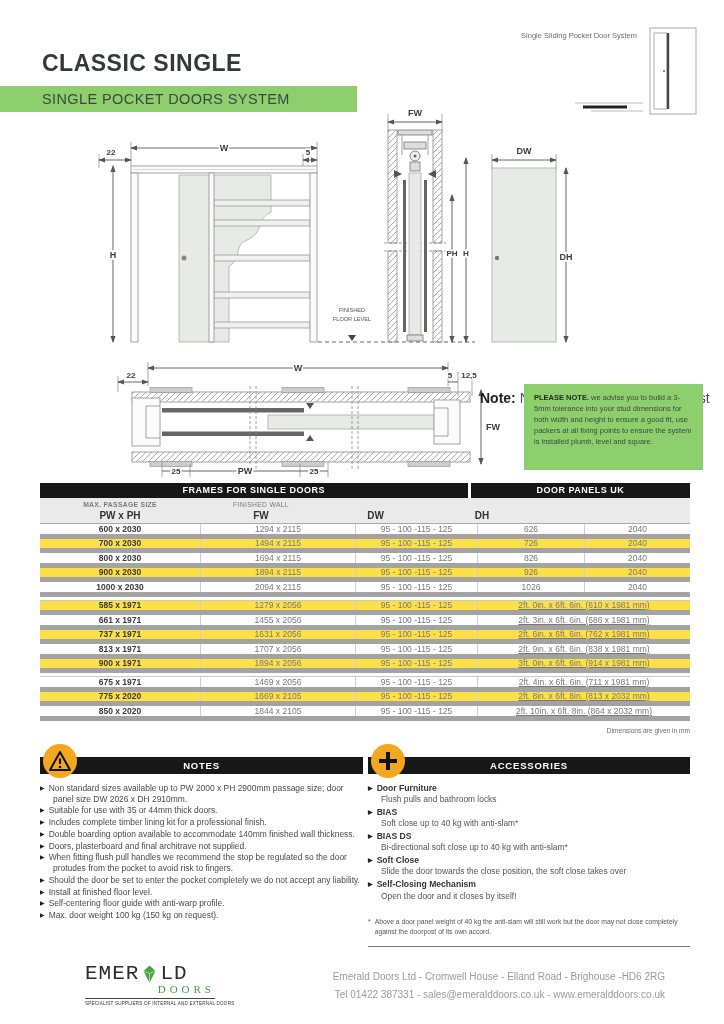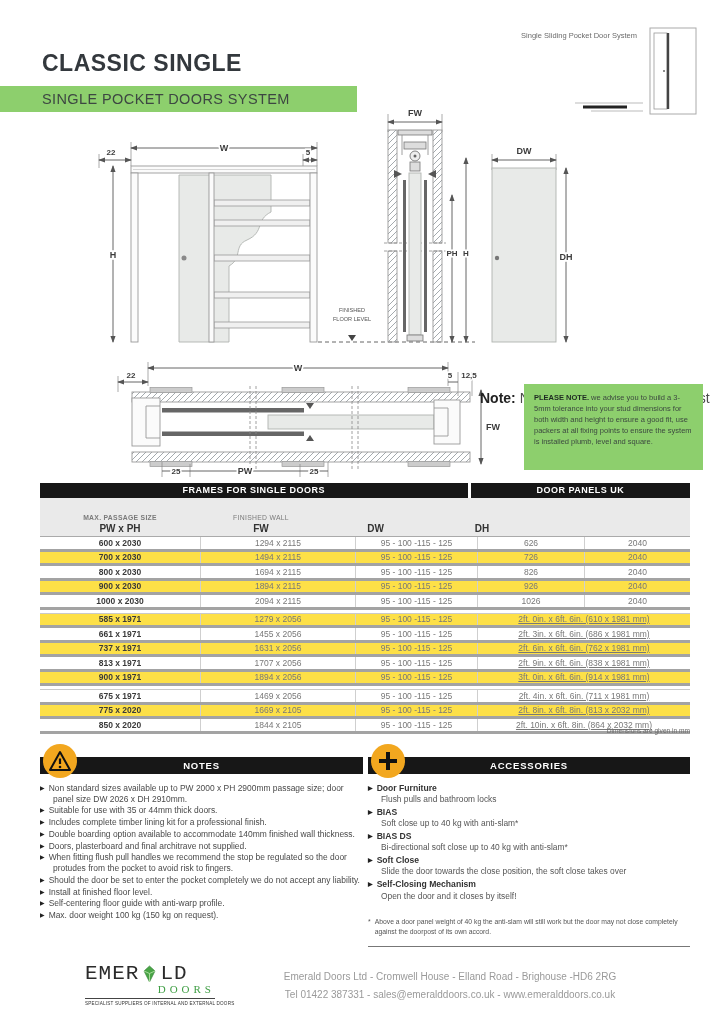--- a/index.html
+++ b/index.html
@@ -33,24 +33,24 @@
   .please-note { position:absolute; left:524px; top:384px; width:179px; min-height:86px; background:#8dcf6d; padding:9px 10px; font-size:7.5px; line-height:1.45; color:#3d4a40; }
   .please-note b { color:#1e2a22; }
 
   
   .table { position:absolute; left:40px; top:483px; width:650px; }
   .band { display:flex; }
   .band-cell { background:#171717; color:#fff; font-size:9px; font-weight:bold; letter-spacing:.5px; text-align:center; line-height:15px; height:15px; }
   .band .w1 { width:437px; margin-right:3px; }
   .band .w2 { width:224px; }
   .subhead { display:flex; background:#eaeaea; border-bottom:1px solid #aaa; }
-  .sh { text-align:center; padding:16px 0 2px; }
+  .sh { text-align:center; padding:3px 0 2px; }
   .sh-top { font-size:6.8px; color:#7a7a7a; letter-spacing:.3px; height:9px; }
   .sh-bot { font-size:10px; font-weight:bold; color:#333; }
-  .trow { display:flex; height:14.5px; border-bottom:3px solid #a3a3a3; }
+  .trow { display:flex; height:14.5px; border-bottom:5px solid #a3a3a3; }
   .trow.alt { background:#fde047; }
   .td { display:flex; align-items:center; justify-content:center; height:100%; font-size:8.5px; color:#787878; }
   .td + .td { border-left:1px solid #cfcfcf; }
   .c1 { width:160px; font-weight:bold; color:#3a3a3a; }
   .c2 { width:155px; } .c3 { width:122px; }
   .c4 { width:107px; } .c5 { width:106px; }
   .c45 { width:213px;text-decoration:underline; }
   .tspace { height:4px; border-bottom:1px solid #c9c9c9; }
   .units { position:absolute; left:40px; top:727px; width:650px; text-align:right; font-size:6.6px; color:#6a6a6a; }
 
@@ -66,21 +66,21 @@
   .acc-item { margin-bottom:2px; }
   .acc-t { padding-left:13px; text-indent:-13px; font-size:8.6px; font-weight:bold; color:#333; line-height:1.3; }
   .acc-d { padding-left:13px; font-size:8.4px; color:#555; line-height:1.3; }
   .foot-note { display:flex; gap:4px; margin-top:16px; font-size:6.8px; line-height:1.4; color:#555; border-bottom:1px solid #777; padding-bottom:9px; }
 
   
   .logo { position:absolute; left:85px; top:962px; width:130px; }
   .logo-word { font-family:Liberation Mono, monospace; font-size:21px; letter-spacing:1px; color:#2b2b2b; display:flex; align-items:center; }
   .logo-doors { font-family:"Liberation Serif",serif; font-size:11px; letter-spacing:4px; color:#3f9e44; text-align:right; margin-top:-2px; }
   .logo-tag { font-size:4.6px; letter-spacing:.2px; color:#333; margin-top:3px; border-top:1px solid #444; padding-top:2px; white-space:nowrap; }
-  .contact { position:absolute; left:235px; top:968px; width:430px; text-align:center; font-size:10px; color:#9a9a9a; line-height:1.8; }
+  .contact { position:absolute; left:235px; top:968px; width:430px; text-align:right; font-size:10px; color:#9a9a9a; line-height:1.8; }
 </style>
 </head>
 <body>
 
 <div class="page">
 
   <div class="title">CLASSIC SINGLE</div>
   <div class="banner">SINGLE POCKET DOORS SYSTEM</div>
   <div class="corner-label">Single Sliding Pocket Door System</div>
 

